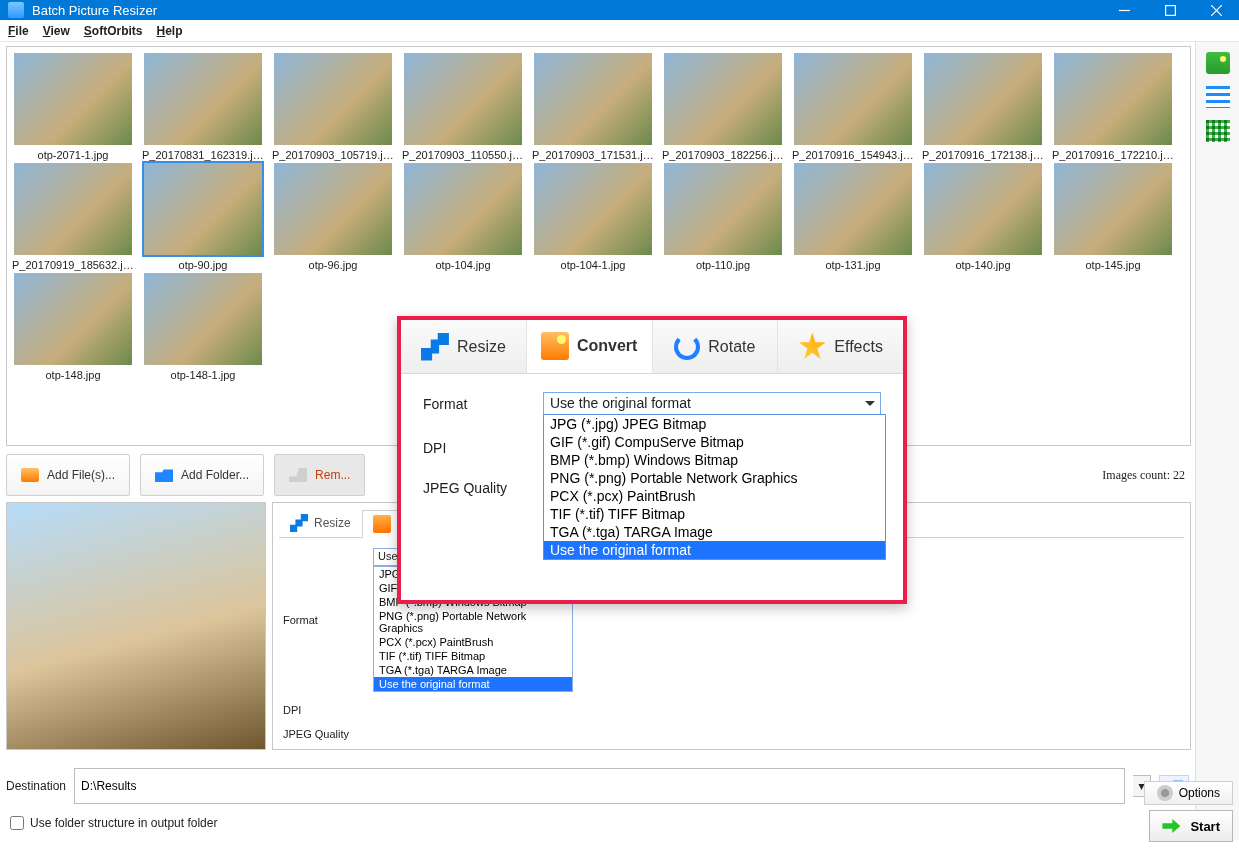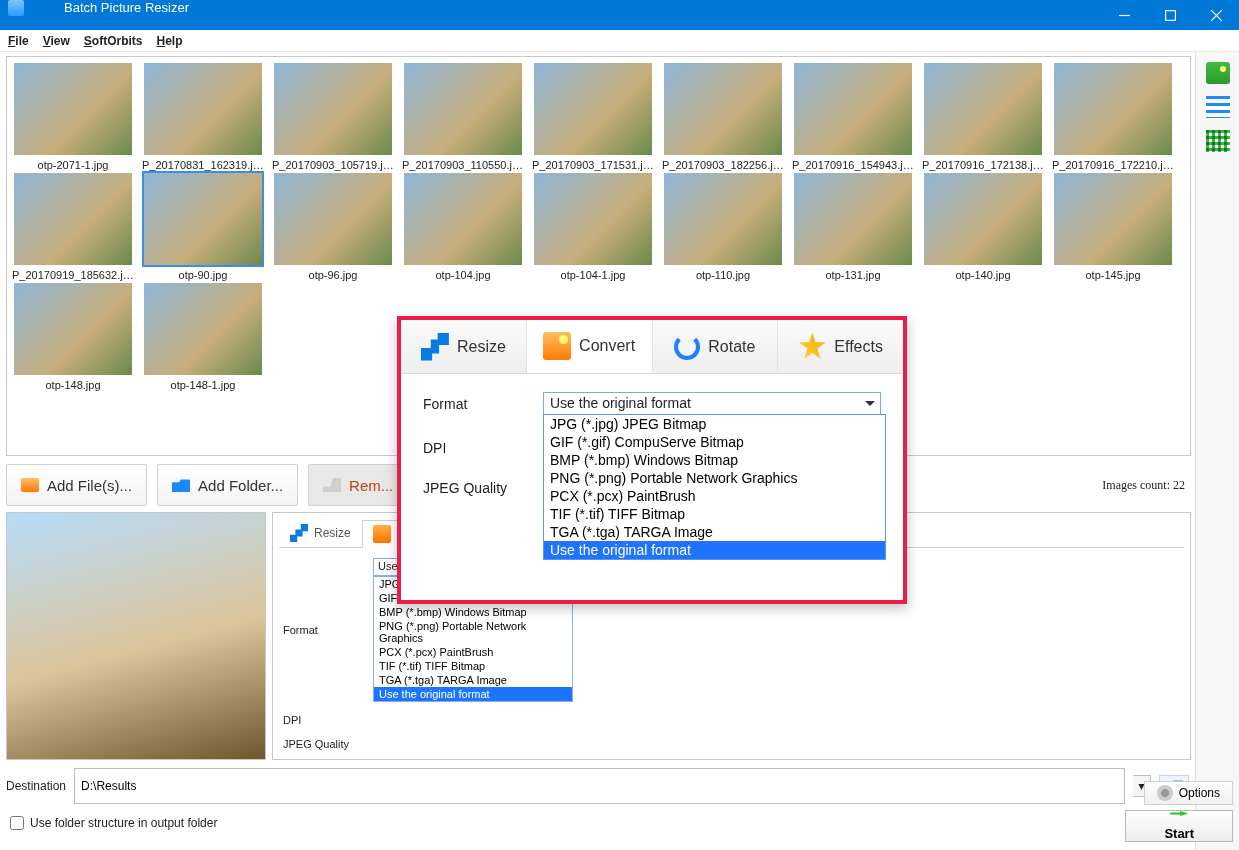--- a/index.html
+++ b/index.html
@@ -1,19 +1,19 @@
 <!DOCTYPE html>
 <html><head>
 <meta charset="utf-8">
 <style>
 * { box-sizing: border-box; margin: 0; padding: 0; }
 body { font-family: "Segoe UI", Tahoma, sans-serif; font-size: 12px; background: #fff; width: 1239px; height: 850px; overflow: hidden; position: relative; }
 
 
-.titlebar { height: 30px; background: #0078d7; display: flex; color: #fff; font-size: 13px; gap: 32px; }
+.titlebar { height: 20px; background: #0078d7; display: flex; align-items: center; color: #fff; font-size: 13px; }
 .titlebar .app-icon { width: 16px; height: 16px; margin: 0 8px; background: linear-gradient(#7cc5ff,#2b9cff); border-radius: 2px; }
 .titlebar .title { flex: 1; }
 .titlebar .winbtns { display: flex; }
 .titlebar .winbtn { width: 46px; height: 30px; display: flex; align-items: center; justify-content: center; cursor: pointer; }
 .titlebar .winbtn svg { width: 11px; height: 11px; }
 
 
 .menubar { height: 22px; display: flex; align-items: center; gap: 14px; padding: 0 8px; font-size: 12px; color: #222; border-bottom: 1px solid #e6e6e6; font-weight: bold; }
 .menubar span { cursor: default; }
 .menubar span::first-letter { text-decoration: underline; }
@@ -26,21 +26,21 @@
 
 .thumbpane { border: 1px solid #c8c8c8; padding: 6px 4px; height: 400px; overflow: hidden; background: #fff; }
 .thumbgrid { display: flex; flex-wrap: wrap; gap: 2px 6px; }
 .thumb { width: 124px; display: flex; flex-direction: column; align-items: center; }
 .thumb .img { width: 118px; height: 92px; background: linear-gradient(135deg,#8fb6d8,#c7ad7b 60%,#6c8a4c); display: flex; align-items: center; justify-content: center; color:#fff; font-size:9px; }
 .thumb .img.selected { outline: 2px solid #3a8ee6; }
 .thumb .caption { font-size: 11px; color: #222; margin-top: 4px; text-align: center; white-space: nowrap; overflow: hidden; text-overflow: ellipsis; max-width: 122px; }
 
 
 .toolrow { display: flex; align-items: center; gap: 10px; margin: 8px 0 6px 0; }
-.tbbtn { display: flex; align-items: center; gap: 8px; padding: 20px 14px; height: 30px; border: 1px solid #cfcfcf; background: linear-gradient(#fff,#f4f4f4); cursor: pointer; border-radius: 2px; font-size: 15px; color:#333; }
+.tbbtn { display: flex; align-items: center; gap: 8px; padding: 20px 14px; height: 30px; border: 1px solid #cfcfcf; background: linear-gradient(#fff,#f4f4f4); cursor: pointer; border-radius: 2px; font-size: 12px; color:#333; }
 .tbbtn.disabled { background:#e8e8e8; color:#c2410c; border-color:#d0d0d0; cursor:default; }
 .tbbtn .ico { width: 18px; height: 14px; display:inline-block; }
 .ico.photo { background: linear-gradient(#ffbf66,#ff7a00); border-radius:2px; }
 .ico.folder { background:#1e87ff; clip-path: polygon(0 30%,40% 30%,48% 10%,100% 10%,100% 100%,0 100%);}
 .ico.broom { background:#cfcfcf; clip-path: polygon(0 60%,40% 60%,55% 0,100% 0,100% 100%,0 100%); }
 .status { margin-left: auto; font-size: 12px; color:#222; padding-right:6px;font-family:Liberation Serif, serif;}
 
 
 .lowersplit { display: flex; gap: 6px; height: 248px; }
 .preview { width: 260px; border: 1px solid #c8c8c8; display: flex; align-items: center; justify-content: center; background: linear-gradient(165deg,#b6dcfa 0%,#dcc49a 55%,#6e562e 100%); }
@@ -65,36 +65,36 @@
 .destrow { position: absolute; left: 6px; right: 50px; bottom: 46px; display: flex; align-items: center; gap: 8px; font-size: 12px; color:#222;}
 .destrow input { flex:1; height:36px; border:1px solid #bcbcbc; padding:2px 6px; font-size:12px;}
 .destrow .chev { width:18px; height:22px; border:1px solid #bcbcbc; border-left:none; display:flex; align-items:center; justify-content:center; background:#f5f5f5; cursor:pointer;}
 .folderbtn { width:30px; height:22px; display:flex; align-items:center; justify-content:center; background:#eef4ff; border:1px solid #c2d7ef; cursor:pointer;}
 .optbtn { display:flex; align-items:center; gap:6px; height:24px; padding:0 12px; border:1px solid #cfcfcf; background:linear-gradient(#fff,#f0f0f0); cursor:pointer; position:absolute; right:6px; bottom:45px; }
 .gear { width:16px; height:16px; background: radial-gradient(circle,#999 35%,#ccc 36% 55%, transparent 56%); border-radius:50%; box-shadow: 0 0 0 3px #ccc inset; }
 
 .chkrow { position:absolute; left:10px; bottom:20px; display:flex; align-items:center; gap:6px; font-size:12px; color:#222;}
 .chkrow input { width:14px; height:14px; }
 
-.startbtn { position:absolute; right:6px; bottom:8px; display:flex; align-items:center; gap:10px; height:32px; padding:0 38px; border:1px solid #b7b7b7; background:linear-gradient(#fff,#ececec); font-weight:700; font-size:13px; cursor:pointer;flex-direction:column;}
+.startbtn { position:absolute; right:6px; bottom:8px; display:flex; align-items:center; gap:10px; height:32px; padding:0 12px; border:1px solid #b7b7b7; background:linear-gradient(#fff,#ececec); font-weight:700; font-size:13px; cursor:pointer;}
 .startarrow { width:18px; height:14px; background:#27c427; clip-path: polygon(0 30%,55% 30%,55% 0,100% 50%,55% 100%,55% 70%,0 70%); }
 
 
 .sideicon { width: 24px; height: 22px; cursor: pointer; }
 .sideicon.landscape { background:linear-gradient(#3fbd3f,#2a9a2a); border-radius:3px; position:relative;}
 .sideicon.landscape::after{content:"";position:absolute;top:4px;right:4px;width:6px;height:6px;border-radius:50%;background:#fffb6e;}
 .sideicon.list { background: repeating-linear-gradient(#1e8bff 0 3px,#fff 3px 7px); }
 .sideicon.grid { background: repeating-linear-gradient(#3cb24c 0 3px,#fff 3px 6px), repeating-linear-gradient(90deg,#3cb24c 0 3px,#fff 3px 6px); background-blend-mode: multiply;}
 
 
 .callout { position: absolute; left: 397px; top: 316px; width: 510px; height: 288px; background:#fff; border: 4px solid #e91e4a; box-shadow: 0 4px 12px rgba(0,0,0,.25); }
 .bigtabs { display: flex; height: 54px; border-bottom: 1px solid #d9d9d9; background:#f6f6f6; }
 .bigtab { flex:1; display:flex; align-items:center; justify-content:center; gap:8px; font-size:16px; color:#333; cursor:pointer; border-right:1px solid #e3e3e3; background:linear-gradient(#fafafa,#eee);}
 .bigtab:last-child{border-right:none;}
-.bigtab.active { background:#fff; border-bottom:2px solid #fff; font-weight:400; position:relative; top:0;}
+.bigtab.active { background:#fff; border-bottom:2px solid #fff; font-weight:700; position:relative; top:0;}
 .bigtab .bicon { width:28px; height:28px; display:inline-block;}
 .bicon.resize { background:#0a7be6; clip-path: polygon(0 100%,0 55%,35% 55%,35% 25%,60% 25%,60% 0,100% 0,100% 45%,65% 45%,65% 75%,40% 75%,40% 100%); }
 .bicon.convert { background:linear-gradient(#ffbf66,#ff7a00); border-radius:3px; position:relative;}
 .bicon.convert::after{content:"";position:absolute;top:3px;right:3px;width:9px;height:9px;border-radius:50%;background:#fffb6e;}
 .bicon.rotate { width:26px;height:26px;border:4px solid #1f7fff;border-top-color:transparent;border-radius:50%; }
 .bicon.effects { background:linear-gradient(45deg,#ffd544,#ffa500); clip-path: polygon(50% 0,61% 35%,98% 35%,68% 57%,79% 95%,50% 72%,21% 95%,32% 57%,2% 35%,39% 35%); }
 
 .bigform { padding: 18px 22px; display: grid; grid-template-columns: 120px 1fr; row-gap: 24px; font-size: 14px; color:#222; align-items:center;}
 .bigcombo { border: 1px solid #7aa9e8; height: 24px; padding: 2px 6px; font-size: 14px; background:#fff; position:relative;}
 .bigcombo::after{content:"";position:absolute;right:5px;top:8px;border:5px solid transparent;border-top-color:#333;}

